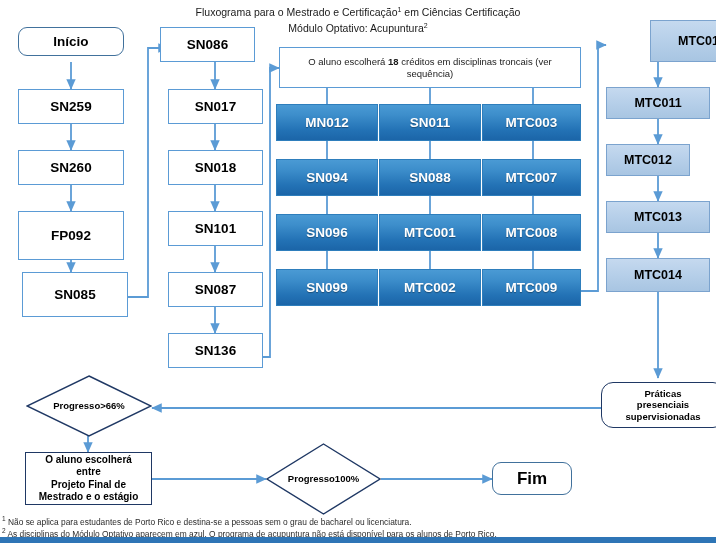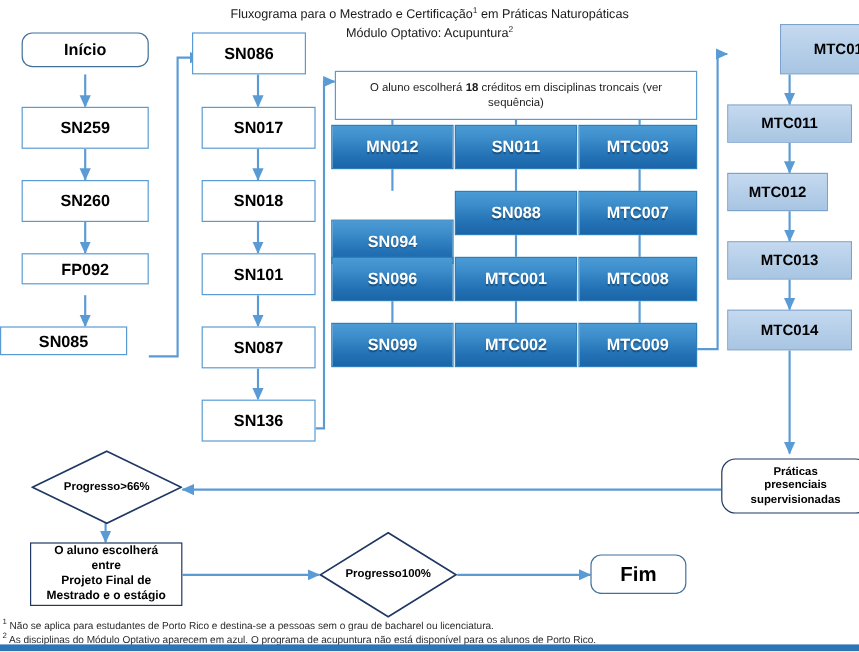--- a/index.html
+++ b/index.html
@@ -58,21 +58,20 @@
 
   
   .note-box{
     background:#ffffff;
     border:1.2px solid #5b9bd5;
     color:#1a1a1a;
     font-weight:normal;
     font-size:9.5px;
     line-height:12px;
     padding:2px 6px;
-    margin-top:12px;
   }
   .note-box b{font-weight:bold;}
 
   
   .navy-box{
     background:#ffffff;
     border:1.5px solid #1f3864;
     color:#000000;
     font-weight:bold;
     font-size:10px;
@@ -201,38 +200,38 @@
 
       <path d="M88,434 L88,452" marker-end="url(#ar)"></path>
 
       <path d="M152,479 L266,479" marker-end="url(#ar)"></path>
 
       <path d="M381,479 L492,479" marker-end="url(#ar)"></path>
     </g>
   </svg>
 
   <div class="title" style="left:183px; top:2px; width:350px;">
-    <span><span>Fluxograma para o Mestrado e Certificação</span><sup>1</sup><span> em Práticas Naturopáticas</span></span><br>
+    <span><span>Fluxograma para o Mestrado e Certificação</span><sup>1</sup><span> em Ciências Certificação</span></span><br>
     <span><span>Módulo Optativo: Acupuntura</span><sup>2</sup></span>
   </div>
 
   <div class="node white-box rounded" style="left:18px; top:27px; width:106px; height:29px;">
     <span>Início</span>
   </div>
 
   <div class="node white-box" style="left:18px; top:89px; width:106px; height:35px;">
     <span>SN259</span>
   </div>
   <div class="node white-box" style="left:18px; top:150px; width:106px; height:35px;">
     <span>SN260</span>
   </div>
-  <div class="node white-box" style="left:18px; top:211px; width:106px; height:26px;text-align:right;">
+  <div class="node white-box" style="left:18px; top:211px; width:106px; height:49px;text-align:right;">
     <span>FP092</span>
   </div>
-  <div class="node white-box" style="left:0; top:272px; width:106px; height:24px;">
+  <div class="node white-box" style="left:22px; top:272px; width:106px; height:45px;">
     <span>SN085</span>
   </div>
 
   <div class="node white-box" style="left:160px; top:27px; width:95px; height:35px;">
     <span>SN086</span>
   </div>
   <div class="node white-box" style="left:168px; top:89px; width:95px; height:35px;">
     <span>SN017</span>
   </div>
   <div class="node white-box" style="left:168px; top:150px; width:95px; height:35px;">
@@ -248,21 +247,21 @@
     <span>SN136</span>
   </div>
 
   <div class="node note-box" style="left:279px; top:47px; width:302px; height:41px;">
     <span><span>O aluno escolherá </span><b>18</b><span> créditos em disciplinas troncais (ver sequência)</span></span>
   </div>
 
   <div class="node tile" style="left:276px; top:104px; width:102px; height:37px;">
     <span>MN012</span>
   </div>
-  <div class="node tile" style="left:276px; top:159px; width:102px; height:37px;margin-top:24px;">
+  <div class="node tile" style="left:276px; top:159px; width:102px; height:37px;">
     <span>SN094</span>
   </div>
   <div class="node tile" style="left:276px; top:214px; width:102px; height:37px;">
     <span>SN096</span>
   </div>
   <div class="node tile" style="left:276px; top:269px; width:102px; height:37px;">
     <span>SN099</span>
   </div>
 
   <div class="node tile" style="left:379px; top:104px; width:102px; height:37px;">

